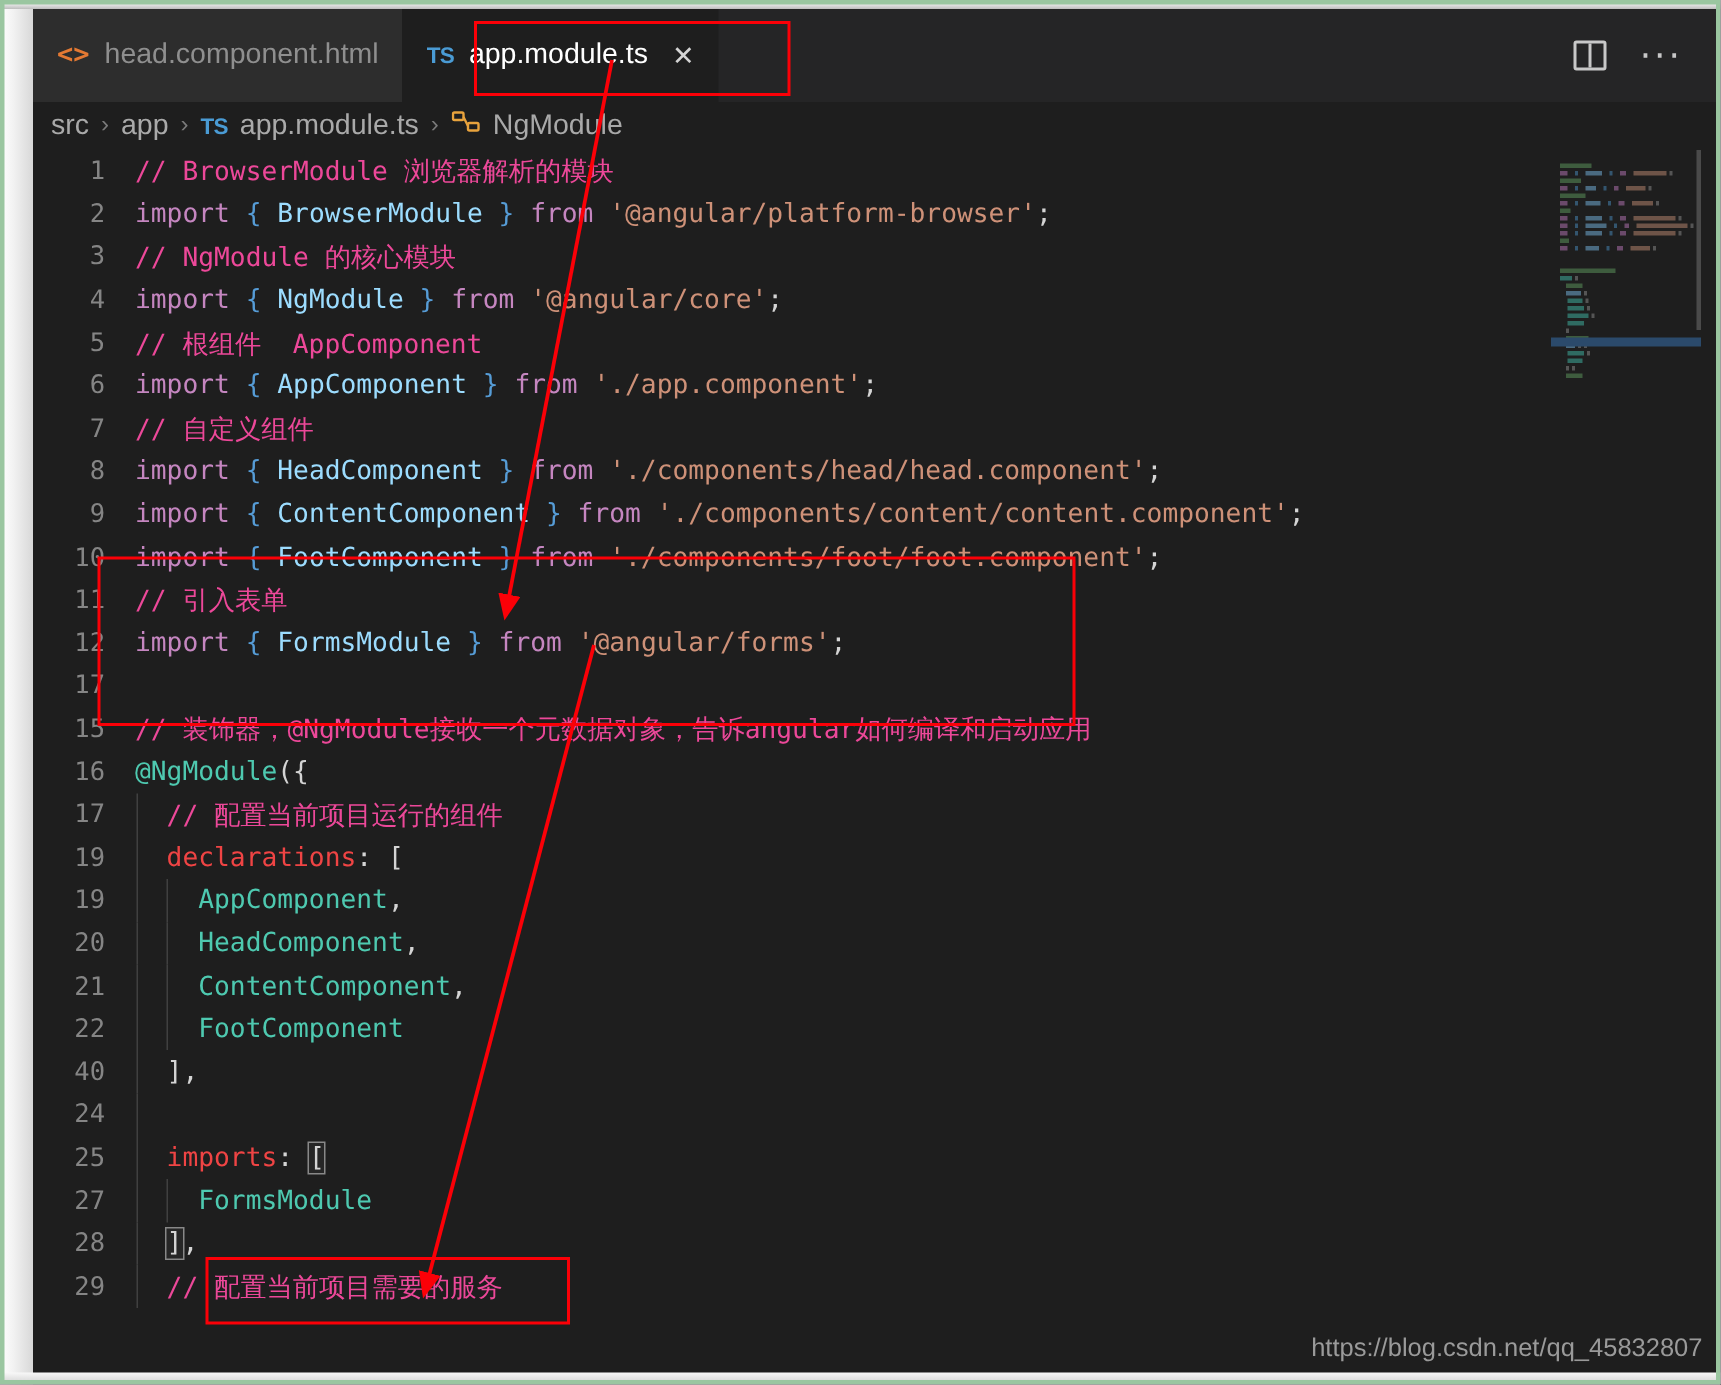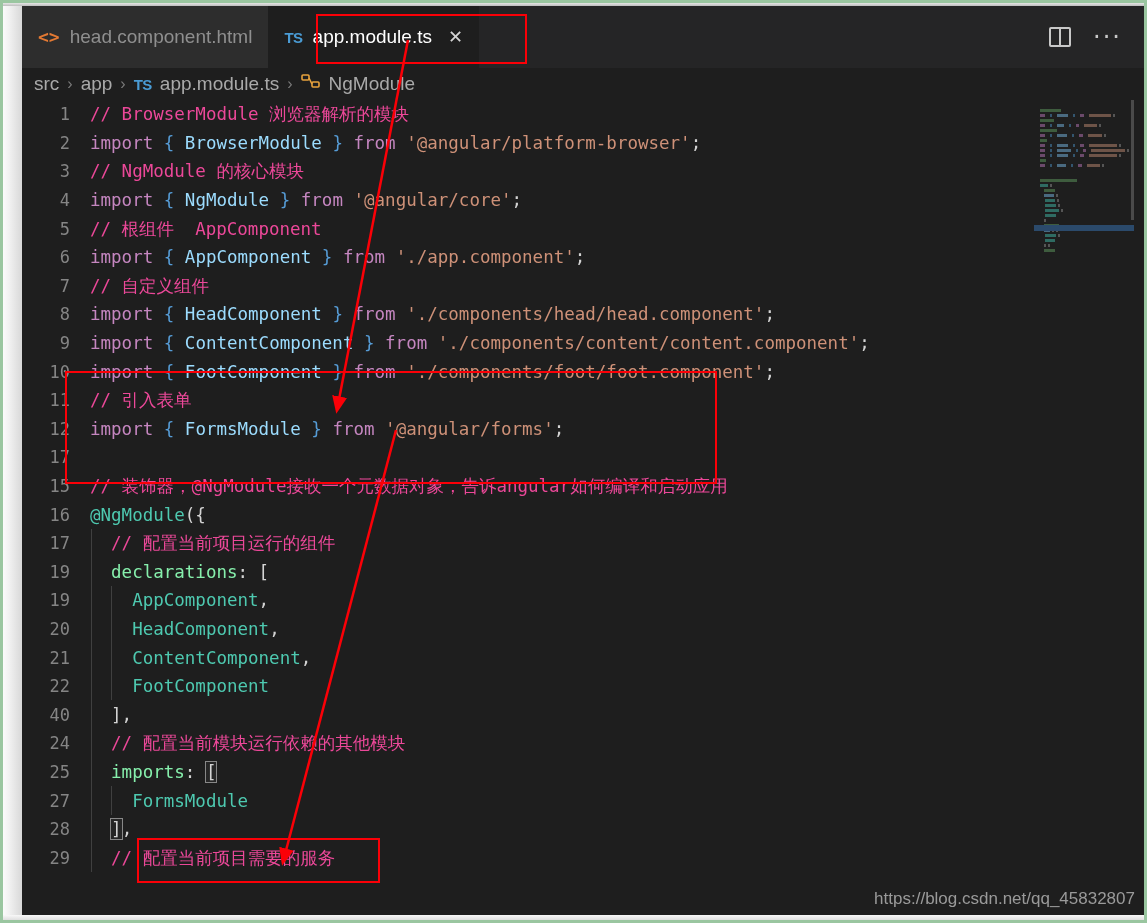--- a/index.html
+++ b/index.html
@@ -201,21 +201,21 @@
   .g1 { left: 69px; }
   .g2 { left: 89px; }
 
   
   .c-comment { color: #ec4899; }
   .c-keyword { color: #c586c0; }
   .c-brace   { color: #569cd6; }
   .c-ident   { color: #9cdcfe; }
   .c-string  { color: #ce9178; }
   .c-punc    { color: #d4d4d4; }
-  .c-prop    { color: #86efac; }
+  .c-prop    { color: #ef4444; }
   .c-class   { color: #4ec9b0; }
   .c-deco    { color: #4ec9b0; }
   .c-white   { color: #d4d4d4; }
 
   .bracket-hl {
     outline: 1px solid #888888;
     outline-offset: 0px;
     background: rgba(255,255,255,0.04);
   }
   .cursor {
@@ -346,21 +346,21 @@
         <div class="line"><span class="ln">17</span><span class="code"></span></div>
         <div class="line"><span class="ln">15</span><span class="code"><span class="c-comment">// 装饰器，@NgModule接收一个元数据对象，告诉angular如何编译和启动应用</span></span></div>
         <div class="line"><span class="ln">16</span><span class="code"><span class="c-deco">@NgModule</span><span class="c-punc">({</span></span></div>
         <div class="line"><span class="ln">17</span><span class="guide g1"></span><span class="code"><span class="c-white">  </span><span class="c-comment">// 配置当前项目运行的组件</span></span></div>
         <div class="line"><span class="ln">19</span><span class="guide g1"></span><span class="code"><span class="c-white">  </span><span class="c-prop">declarations</span><span class="c-punc">: [</span></span></div>
         <div class="line"><span class="ln">19</span><span class="guide g1"></span><span class="guide g2"></span><span class="code"><span class="c-white">    </span><span class="c-class">AppComponent</span><span class="c-punc">,</span></span></div>
         <div class="line"><span class="ln">20</span><span class="guide g1"></span><span class="guide g2"></span><span class="code"><span class="c-white">    </span><span class="c-class">HeadComponent</span><span class="c-punc">,</span></span></div>
         <div class="line"><span class="ln">21</span><span class="guide g1"></span><span class="guide g2"></span><span class="code"><span class="c-white">    </span><span class="c-class">ContentComponent</span><span class="c-punc">,</span></span></div>
         <div class="line"><span class="ln">22</span><span class="guide g1"></span><span class="guide g2"></span><span class="code"><span class="c-white">    </span><span class="c-class">FootComponent</span></span></div>
         <div class="line"><span class="ln">40</span><span class="guide g1"></span><span class="code"><span class="c-white">  </span><span class="c-punc">],</span></span></div>
-        <div class="line"><span class="ln">24</span><span class="guide g1"></span><span class="code"><span class="c-white">  </span><span class="c-comment">// 配置当前模块运行依赖的其他模块</span></span></div>
+        <div class="line"><span class="ln">24</span><span class="guide g1"></span></div>
         <div class="line"><span class="ln">25</span><span class="guide g1"></span><span class="code"><span class="c-white">  </span><span class="c-prop">imports</span><span class="c-punc">: </span><span class="c-punc bracket-hl">[</span></span></div>
         <div class="line"><span class="ln">27</span><span class="guide g1"></span><span class="guide g2"></span><span class="code"><span class="c-white">    </span><span class="c-class">FormsModule</span></span></div>
         <div class="line"><span class="ln">28</span><span class="guide g1"></span><span class="code"><span class="c-white">  </span><span class="c-punc bracket-hl">]</span><span class="c-punc">,</span></span></div>
         <div class="line"><span class="ln">29</span><span class="guide g1"></span><span class="code"><span class="c-white">  </span><span class="c-comment">// 配置当前项目需要的服务</span></span></div>
       </div>
     <div class="minimap" id="minimap">
       <div class="mm-slider"></div>
     <div class="mm-line"><span class="mm-seg" style="width: 21.25px; background: rgb(62, 92, 62);"></span></div>
         <div class="mm-line"><span class="mm-seg" style="width: 5.1px; background: rgb(107, 74, 107);"></span><span class="mm-seg" style="width: 1px; background: transparent;"></span><span class="mm-seg" style="width: 2px; background: rgb(51, 85, 110);"></span><span class="mm-seg" style="width: 1px; background: transparent;"></span><span class="mm-seg" style="width: 11.05px; background: rgb(74, 106, 128);"></span><span class="mm-seg" style="width: 1px; background: transparent;"></span><span class="mm-seg" style="width: 2px; background: rgb(51, 85, 110);"></span><span class="mm-seg" style="width: 1px; background: transparent;"></span><span class="mm-seg" style="width: 3.4px; background: rgb(107, 74, 107);"></span><span class="mm-seg" style="width: 1px; background: transparent;"></span><span class="mm-seg" style="width: 22.95px; background: rgb(110, 84, 72);"></span><span class="mm-seg" style="width: 2px; background: rgb(85, 85, 85);"></span></div>
         <div class="mm-line"><span class="mm-seg" style="width: 14.45px; background: rgb(62, 92, 62);"></span></div>

